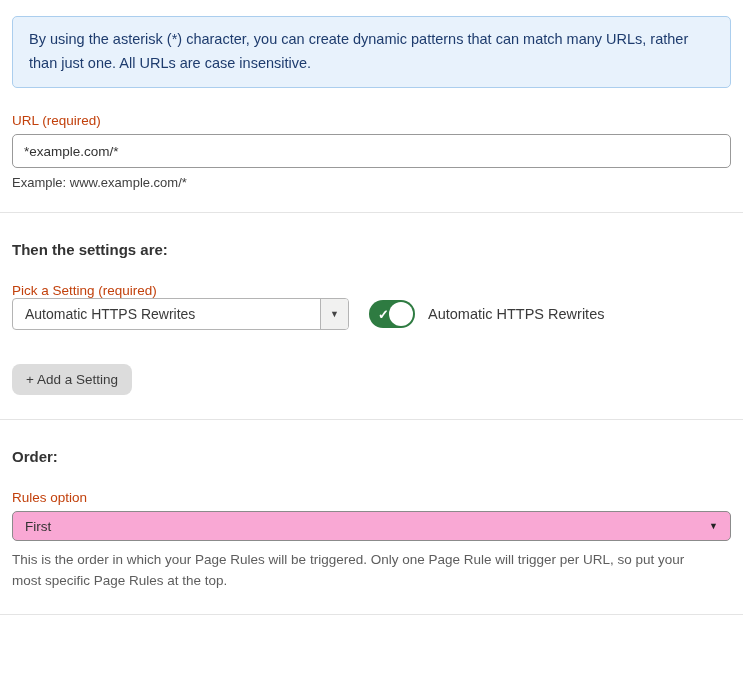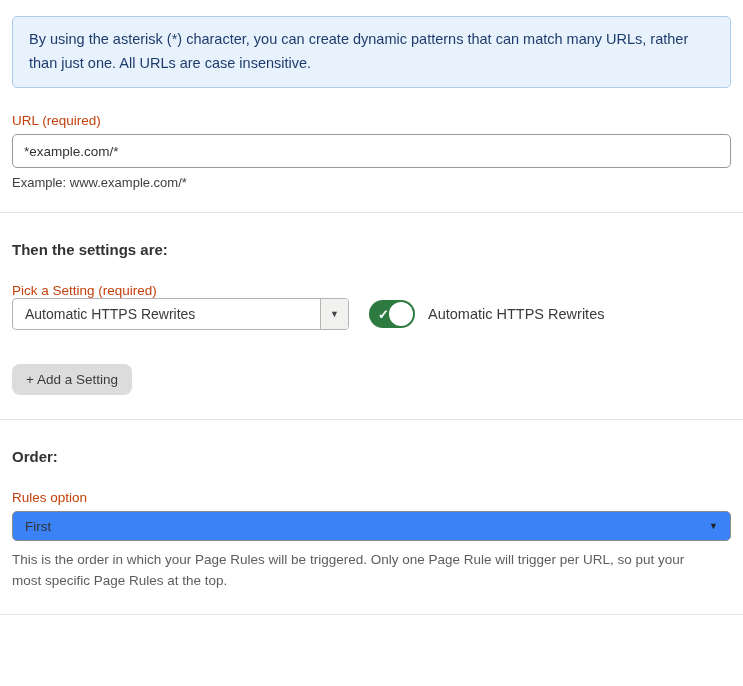--- a/index.html
+++ b/index.html
@@ -163,21 +163,21 @@
     margin-top: 6px;
     height: 30px;
     border: 1px solid #8b8b8b;
     border-radius: 5px;
     display: flex;
     align-items: center;
     justify-content: space-between;
     padding: 0 12px;
     font-size: 13.5px;
     color: #333;
-    background: #3b82f6;
+    background: #f9a8d4;
     cursor: pointer;
   }
   .select-box .select-arrow { font-size: 9px; color: #222; }
 
   .order-helper {
     margin-top: 8px;
     font-size: 13.5px;
     line-height: 21px;
     color: #5d5d5d;
     max-width: 700px;

